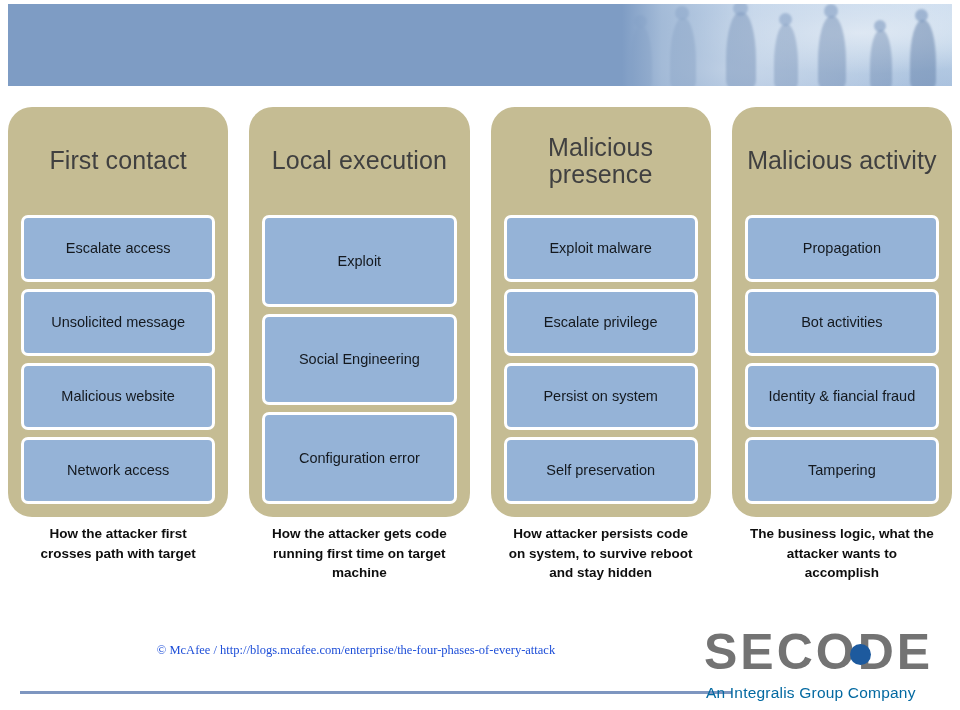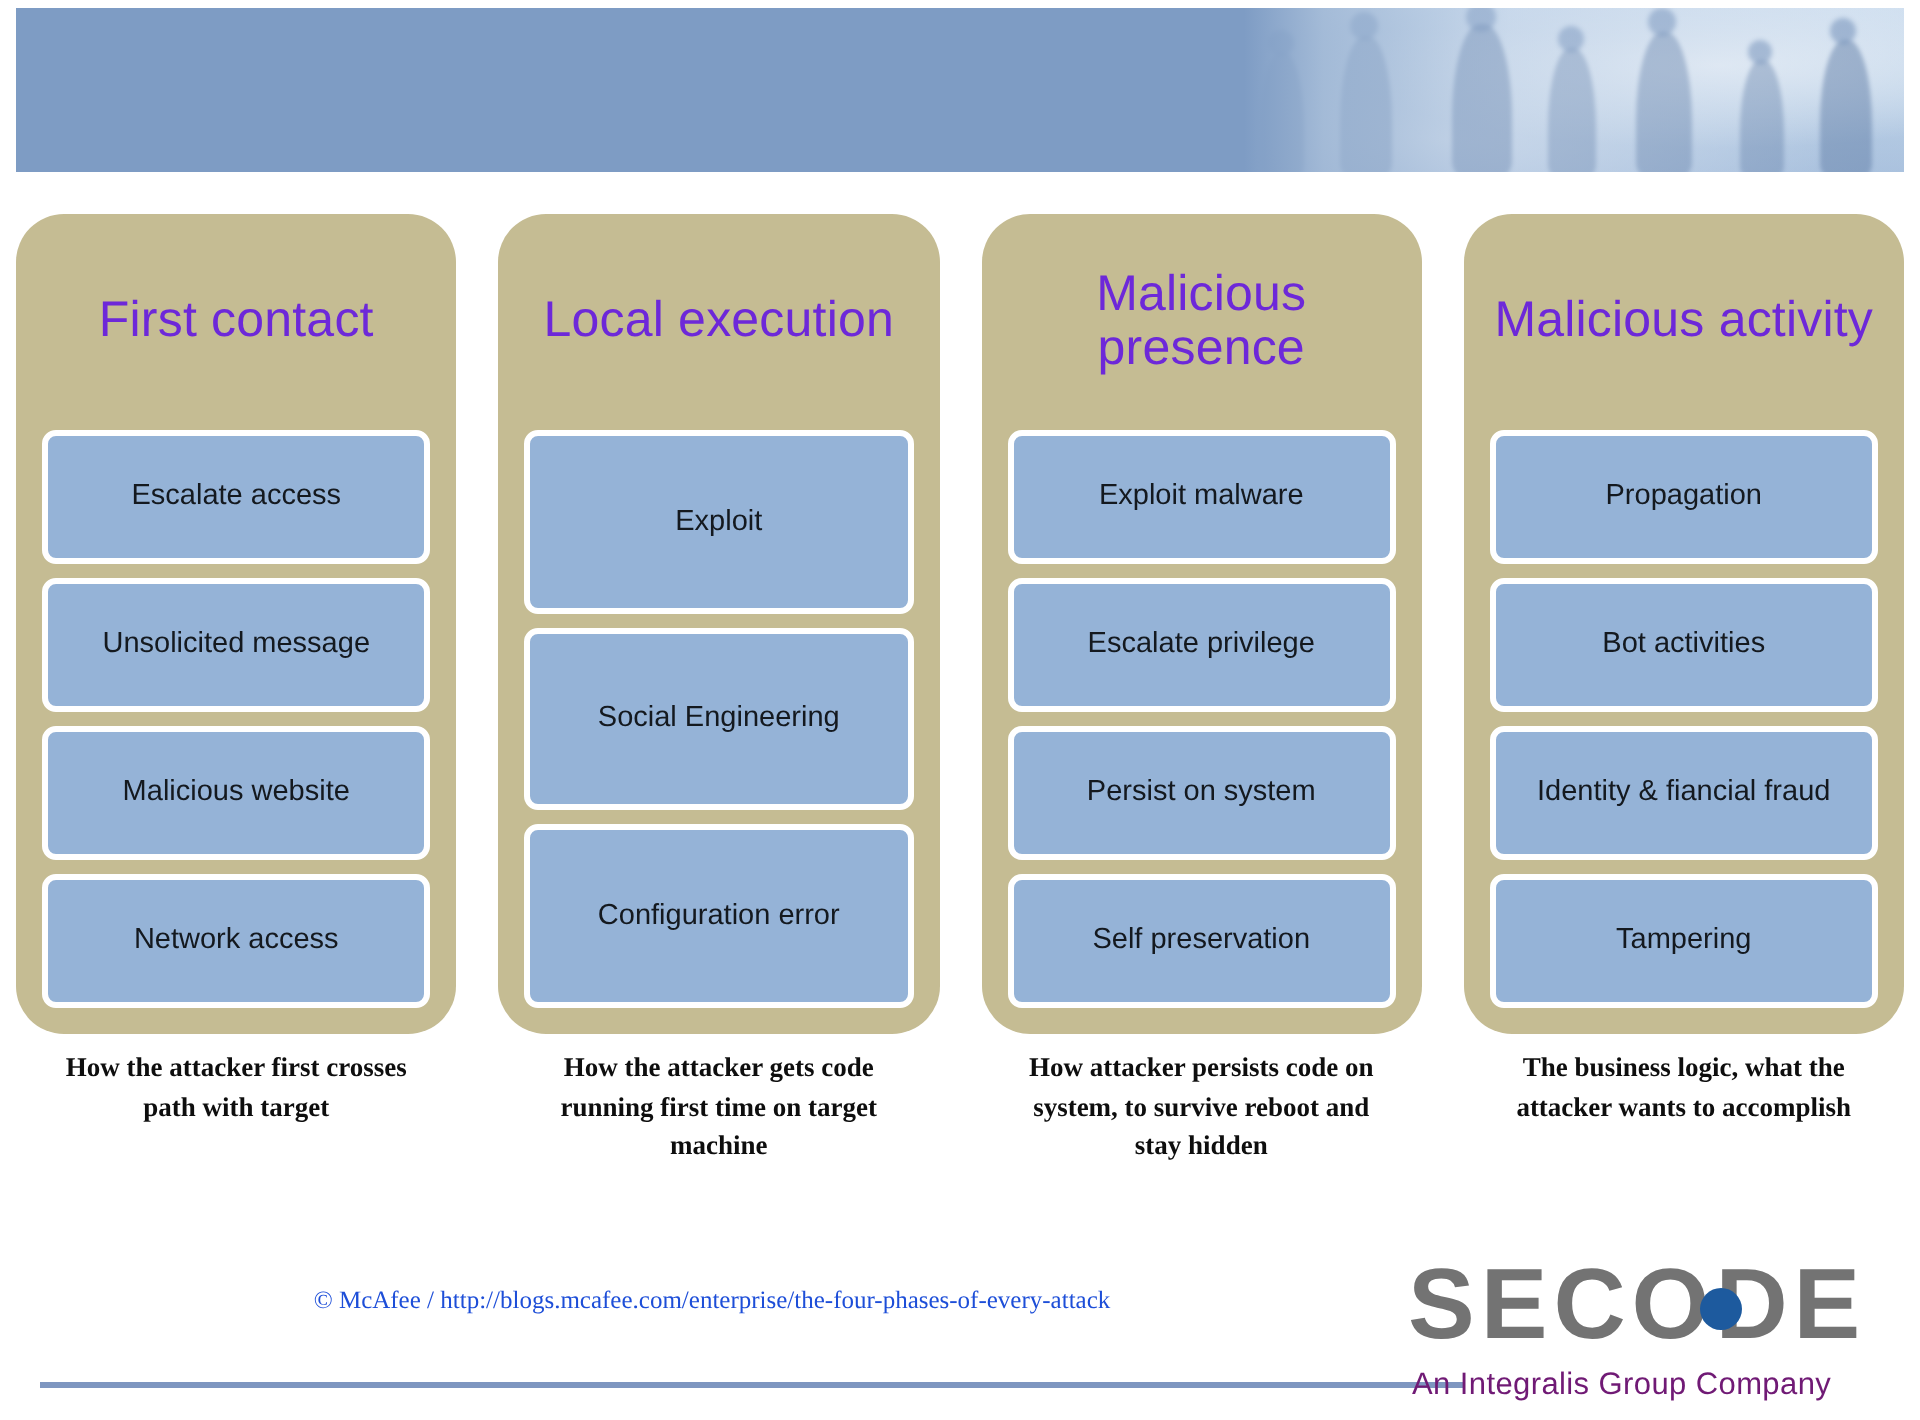--- a/index.html
+++ b/index.html
@@ -89,21 +89,21 @@
     padding: 0 13px 13px 13px;
     box-sizing: border-box;
   }
   .phase-title {
     height: 108px;
     display: flex;
     align-items: center;
     justify-content: center;
     font-size: 25px;
     font-weight: 400;
-    color: #6d28d9;
+    color: #404040;
     letter-spacing: .1px;
     text-align: center;
     line-height: 1.1;
   }
   .boxes {
     flex: 1 1 auto;
     display: flex;
     flex-direction: column;
     justify-content: space-between;
     gap: 7px;
@@ -125,21 +125,20 @@
   }
 
   
   .captions {
     position: absolute;
     left: 8px;
     top: 524px;
     width: 944px;
     display: flex;
     gap: 21px;
-    font-family: Liberation Serif, serif;
   }
   .caption {
     flex: 1 1 0;
     text-align: center;
     font-size: 13.5px;
     font-weight: bold;
     line-height: 1.45;
     color: #0e0e0e;
     padding: 0 16px;
     box-sizing: border-box;
@@ -194,21 +193,21 @@
     width: 21px;
     height: 21px;
     border-radius: 50%;
     background: #1d5a9e;
   }
   .logo-tag {
     position: absolute;
     left: 2px;
     top: 60px;
     font-size: 15.5px;
-    color: #701a75;
+    color: #0369a1;
     letter-spacing: .2px;
     white-space: nowrap;
   }
 </style>
 </head>
 <body>
 
 <div class="banner">
   <div class="banner-photo">
     <div class="bg-light"></div>

